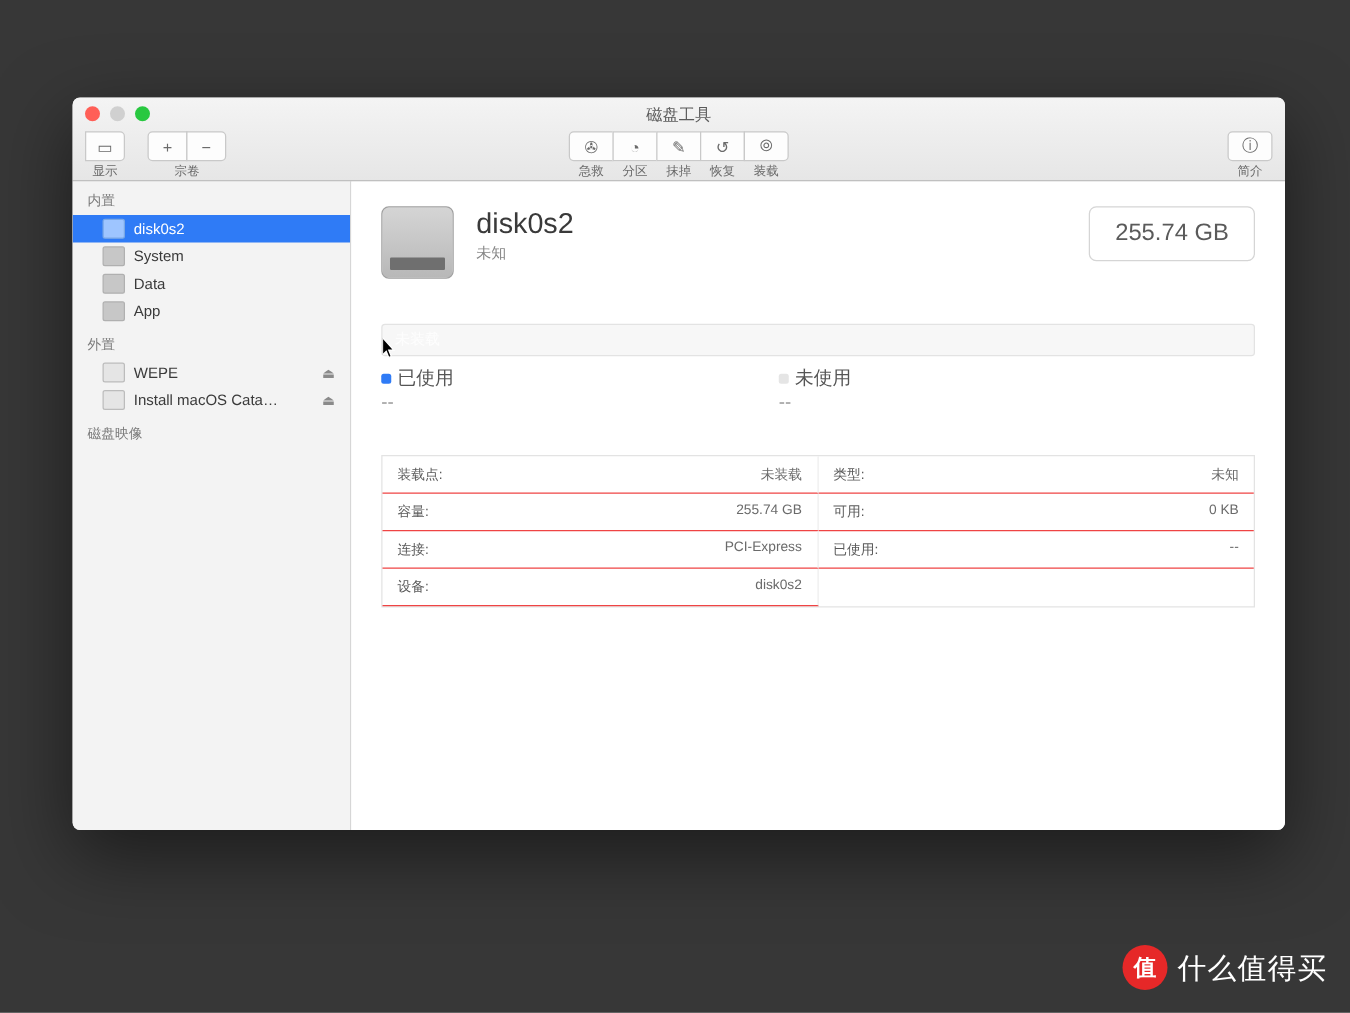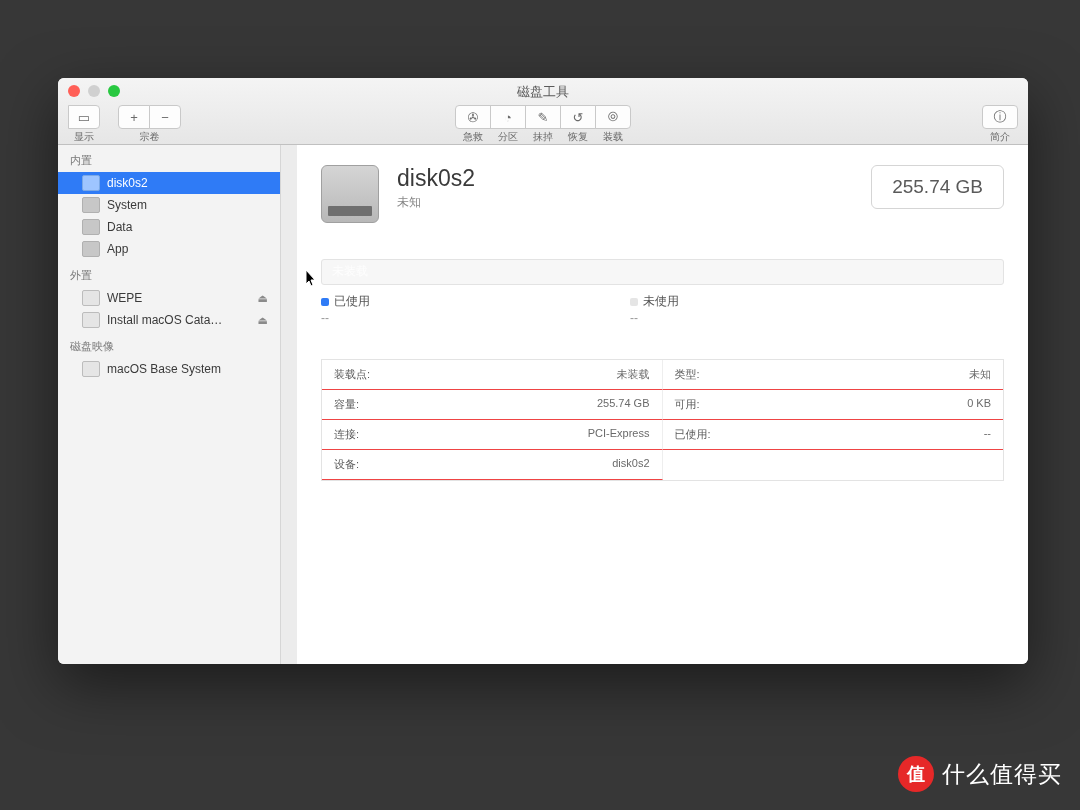--- a/index.html
+++ b/index.html
@@ -15,39 +15,39 @@
   .tb-btn{display:flex;flex-direction:column;align-items:center;gap:1px;font-size:10px;color:#696969;}
   .tb-btn .ic{height:22px;min-width:34px;background:#fdfdfd;border:1px solid #c9c9c9;border-radius:4px;display:flex;align-items:center;justify-content:center;color:#6b6b6b;font-size:13px;}
   .segment{display:flex;}
   .segment .ic{border-radius:0;margin-left:-1px;min-width:30px;}
   .segment .ic:first-child{border-radius:4px 0 0 4px;margin-left:0;}
   .segment .ic:last-child{border-radius:0 4px 4px 0;}
   .tb-center .tb-btn{margin:0 -0.5px;}
   .tb-center .tb-btn:first-child .ic{border-radius:4px 0 0 4px;}
   .tb-center .tb-btn:last-child .ic{border-radius:0 4px 4px 0;}
   .tb-center .tb-btn:not(:first-child):not(:last-child) .ic{border-radius:0;}
-  .body{display:flex;flex:1;min-height:0;gap:16px;}
+  .body{display:flex;flex:1;min-height:0;}
   .sidebar{width:222px;background:#f3f3f3;border-right:1px solid #d6d6d6;font-size:12px;overflow-y:auto;}
   .sb-section{color:#7a7a7a;padding:8px 12px 4px 12px;font-size:11px;}
   .sb-item{display:flex;align-items:center;padding:3px 10px 3px 24px;color:#3a3a3a;font-size:12px;position:relative;}
   .sb-item.sel{background:#2f7bf6;color:#fff;}
   .sb-item .di{width:16px;height:14px;margin-right:7px;background:#c7c7c7;border-radius:2px;border:1px solid #b0b0b0;display:inline-block;}
   .sb-item.sel .di{background:#9ec5ff;border-color:#7aa8e6;}
   .sb-item .ext{width:16px;height:14px;margin-right:7px;background:#e5e5e5;border:1px solid #bcbcbc;border-radius:2px;display:inline-block;}
   .sb-item .eject{position:absolute;right:12px;color:#8a8a8a;font-size:11px;}
   .main{flex:1;background:#fff;display:flex;flex-direction:column;padding:20px 24px 10px 24px;overflow:hidden;}
   .head{display:flex;align-items:flex-start;gap:18px;}
   .hdd{width:56px;height:56px;border-radius:6px;background:linear-gradient(#d5d5d5,#b8b8b8);border:1px solid #a0a0a0;position:relative;}
   .hdd:after{content:"";position:absolute;left:6px;right:6px;bottom:6px;height:10px;background:#6f6f6f;border-radius:1px;}
   .vol-name{font-size:23px;color:#3a3a3a;font-weight:400;}
   .vol-sub{font-size:12px;color:#888;margin-top:2px;}
   .size-box{margin-left:auto;border:1px solid #d5d5d5;border-radius:6px;padding:10px 20px;font-size:19px;color:#5a5a5a;}
   .usage-bar{margin-top:36px;height:24px;border:1px solid #e3e3e3;border-radius:3px;background:#f7f7f7;position:relative;overflow:hidden;}
   .usage-bar .lab{position:absolute;left:10px;top:3px;color:#fff;font-size:12px;opacity:.85;}
-  .legend{display:flex;gap:260px;margin-top:8px;font-size:12px;color:#555;}
+  .legend{display:flex;gap:260px;margin-top:8px;font-size:15px;color:#555;}
   .legend .dot{display:inline-block;width:8px;height:8px;border-radius:2px;margin-right:5px;vertical-align:middle;}
   .legend .sub{color:#999;margin-top:1px;}
   .info-table{margin-top:34px;border:1px solid #e3e3e3;display:grid;grid-template-columns:1fr 1fr;font-size:11px;}
   .info-table .cell{display:flex;justify-content:space-between;padding:7px 12px;border-bottom:1px solid #ef4444;color:#5a5a5a;}
   .info-table .cell:nth-child(odd){border-right:1px solid #eee;}
   .info-table .cell .v{color:#6a6a6a;}
   .watermark{position:absolute;right:18px;bottom:18px;display:flex;align-items:center;gap:8px;}
   .watermark .badge{width:36px;height:36px;border-radius:50%;background:#e62828;color:#fff;display:flex;align-items:center;justify-content:center;font-size:18px;font-weight:bold;}
   .watermark .txt{color:#fff;font-size:23px;letter-spacing:1px;font-weight:500;}
   .cursor{position:absolute;left:248px;top:192px;width:12px;height:18px;}
@@ -138,24 +138,20 @@
           <span>WEPE</span>
           <span class="eject">⏏</span>
         </div>
       <div class="sb-item">
           <span class="ext"></span>
           <span>Install macOS Cata…</span>
           <span class="eject">⏏</span>
         </div>
 
       <div class="sb-section">磁盘映像</div>
-      <div class="sb-item">
-          <span class="ext"></span>
-          <span>macOS Base System</span>
-        </div>
     </div>
 
     <div class="main">
       <div class="head">
         <div class="hdd"></div>
         <div>
           <div class="vol-name">disk0s2</div>
           <div class="vol-sub">未知</div>
         </div>
         <div class="size-box">255.74 GB</div>

